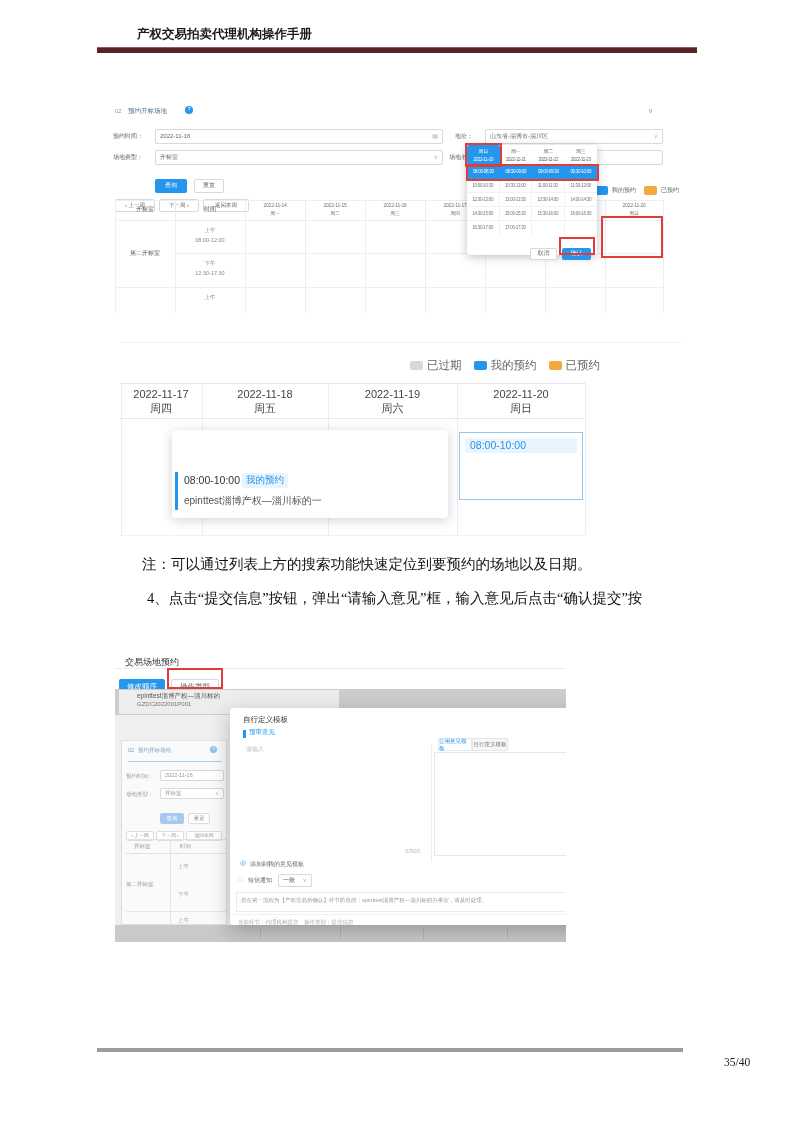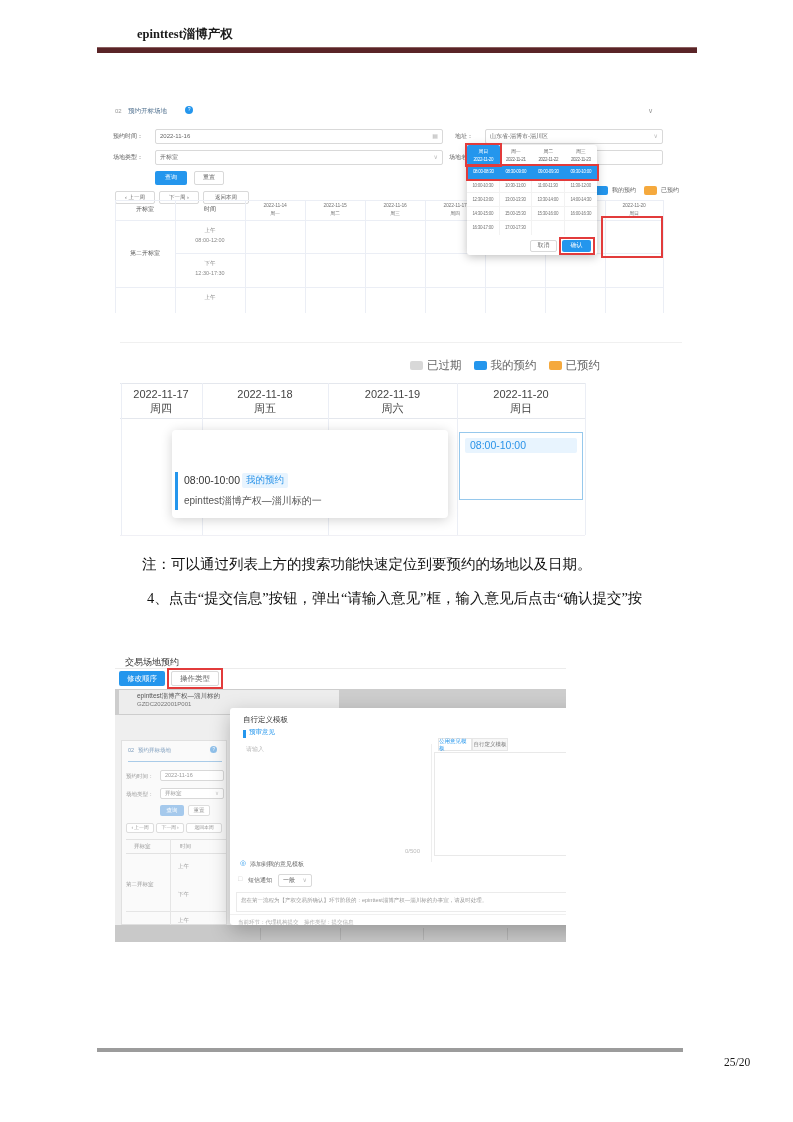--- a/index.html
+++ b/index.html
@@ -1,21 +1,21 @@
 <!DOCTYPE html>
 <html><head>
 <meta charset="utf-8">
 <style>
   html,body{margin:0;padding:0;background:#fff;}
   .page{position:relative;width:793px;height:1122px;background:#fff;overflow:hidden;
         font-family:"Liberation Serif",serif;color:#1a1a1a;}
   .ab{position:absolute;}
   .fig{position:absolute;background:#fff;overflow:hidden;font-family:"Liberation Sans",sans-serif;color:#555;}
   .cell{display:flex;align-items:center;justify-content:center;box-sizing:border-box;}
-  .btn{display:flex;align-items:center;justify-content:center;border-radius:2px;box-sizing:border-box;cursor:default;}
+  .btn{display:flex;align-items:center;justify-content:center;border-radius:2px;box-sizing:border-box;cursor:default;margin-top:8px;}
   .btn-blue{background:#2496ed;color:#fff;}
   .btn-plain{background:#fff;border:1px solid #d9d9d9;color:#666;}
   .inp{background:#fff;border:1px solid #d9d9d9;border-radius:2px;color:#666;display:flex;
        align-items:center;justify-content:space-between;padding:0 4px;box-sizing:border-box;}
   .vline{background:#ebeef5;width:1px;}
   .hline{background:#ebeef5;height:1px;}
   .redbox{border:2px solid #e23b3b;box-sizing:border-box;background:transparent;}
   .t45{font-size:4.5px;line-height:1.15;letter-spacing:-0.3px;}
   .t5{font-size:5px;line-height:1.15;letter-spacing:-0.2px;}
   .t55{font-size:5.5px;line-height:1.2;}
@@ -30,21 +30,21 @@
   .dot{border-radius:50%;display:flex;align-items:center;justify-content:center;color:#fff;}
   .lg-sq{width:13px;height:9px;border-radius:2px;display:inline-block;}
   .legend-item{display:flex;align-items:center;gap:4px;color:#666;}
   .serif-para{font-size:14.5px;color:#111;white-space:nowrap;}
 </style>
 </head>
 <body>
 
 <div class="page">
 
-  <div class="ab" style="left:137px;top:26px;font-size:12.5px;font-weight:600;">epinttest淄博产权</div>
+  <div class="ab" style="left:137px;top:26px;font-size:12.5px;font-weight:600;">产权交易拍卖代理机构操作手册</div>
   <div class="ab" style="left:97px;top:47px;width:600px;height:5px;background:#5a2427;border-top:1px solid #8a6060;"></div>
 
   <div class="fig" style="left:97px;top:95px;width:600px;height:222px;">
 
     <span class="ab t6" style="left:18px;top:13px;color:#999;">02</span>
     <span class="ab t65" style="left:31px;top:12px;color:#51718f;">预约开标场地</span>
     <span class="ab dot t5" style="left:88px;top:11px;width:8px;height:8px;background:#2496ed;">?</span>
     <span class="ab t7" style="left:551px;top:12px;color:#999;">∨</span>
 
     <span class="ab t6" style="left:16px;top:38px;color:#666;">预约时间：</span>
@@ -334,15 +334,15 @@
 
       <div class="ab" style="left:0;top:206px;width:407px;height:1px;background:#f0f0f0;"></div>
       <span class="ab t55" style="left:8px;top:211px;color:#aaa;white-space:nowrap;">当前环节：代理机构提交　操作类型：提交信息</span>
       <div class="ab btn btn-blue t6" style="left:342px;top:209px;width:38px;height:13px;">确认提交</div>
       <div class="ab btn btn-plain t6" style="left:384px;top:209px;width:20px;height:13px;">取消</div>
       <div class="ab redbox" style="left:337px;top:206px;width:47px;height:19px;"></div>
     </div>
   </div>
 
   <div class="ab" style="left:97px;top:1048px;width:586px;height:4px;background:#9c9c9c;"></div>
-  <div class="ab" style="left:724px;top:1056px;font-size:11.5px;">25/20</div>
+  <div class="ab" style="left:724px;top:1056px;font-size:11.5px;">35/40</div>
 
 </div>
 
 </body></html>

